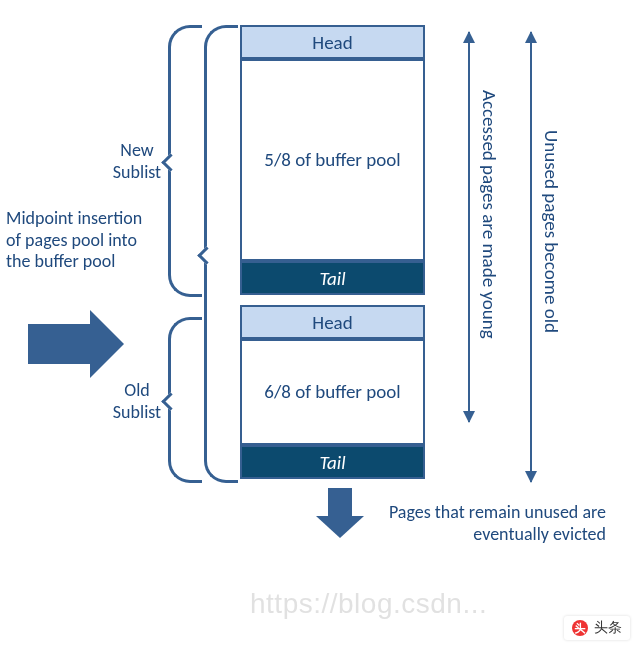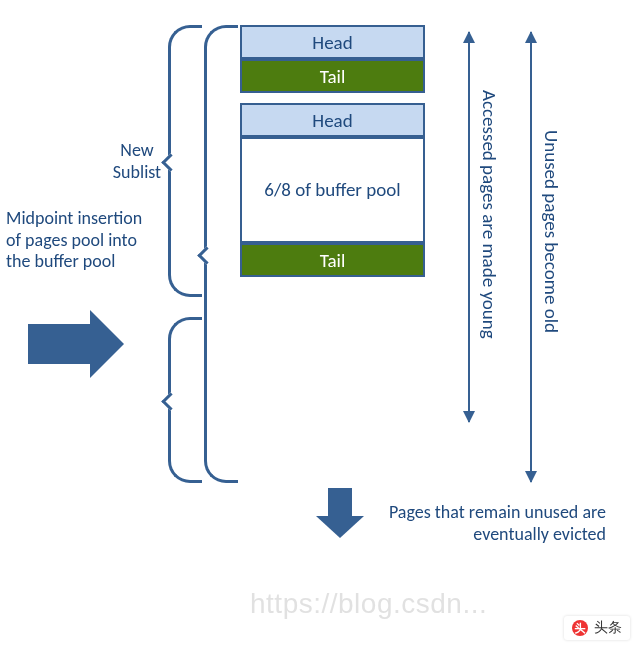--- a/index.html
+++ b/index.html
@@ -9,21 +9,21 @@
     background: #fff; color: #1f497d;
     position: relative; overflow: hidden;
   }
   .stage { position: absolute; inset: 0; }
 
   
   .col { position: absolute; left: 240px; top: 25px; width: 185px; }
   .cell { border: 2px solid #365f91; text-align: center; display: flex; align-items: center; justify-content: center; font-size: 19px; }
   .head { background: #c6d9f1; height: 34px; }
   .body { background: #fff; line-height: 1.3; padding: 6px 4px; }
-  .tail { background: #4d7c0f; color: #fff; height: 34px; }
+  .tail { background: #0c4a6e; color: #fff; height: 34px; font-style: italic; }
   .gap  { height: 10px; }
   .new-body { height: 202px; }
   .old-body { height: 106px; }
 
   
   .brace { position: absolute; width: 34px; border: 3px solid #366092; border-right: none; border-radius: 22px 0 0 22px; }
   .brace::after { content: ""; position: absolute; left: -7px; top: 50%; width: 10px; height: 10px; margin-top: -5px; background: #fff; border-left: 3px solid #366092; border-bottom: 3px solid #366092; transform: rotate(45deg); }
   .brace-full { left: 204px; top: 25px;  height: 458px; }
   .brace-new  { left: 168px; top: 25px;  height: 272px; }
   .brace-old  { left: 168px; top: 317px; height: 166px; }
@@ -64,29 +64,31 @@
 </head>
 <body>
 
 <div class="stage">
 
   <div class="brace brace-full"></div>
   <div class="brace brace-new"></div>
   <div class="brace brace-old"></div>
 
   <div class="lbl lbl-new">New Sublist</div>
+  <div class="lbl lbl-old">Old Sublist</div>
   <div class="lbl lbl-mid">Midpoint insertion of pages pool into the buffer pool</div>
 
   <div class="arrow-in">
     <div class="shaft"></div>
       <div class="tip"></div>
   </div>
 
   <div class="col">
     <div class="cell head">Head</div>
+    <div class="cell body new-body">5/8 of buffer pool</div>
     <div class="cell tail">Tail</div>
     <div class="gap"></div>
     <div class="cell head">Head</div>
     <div class="cell body old-body">6/8 of buffer pool</div>
     <div class="cell tail">Tail</div>
   </div>
 
   <div class="arrow-down">
     <div class="shaft"></div>
       <div class="tip"></div>

